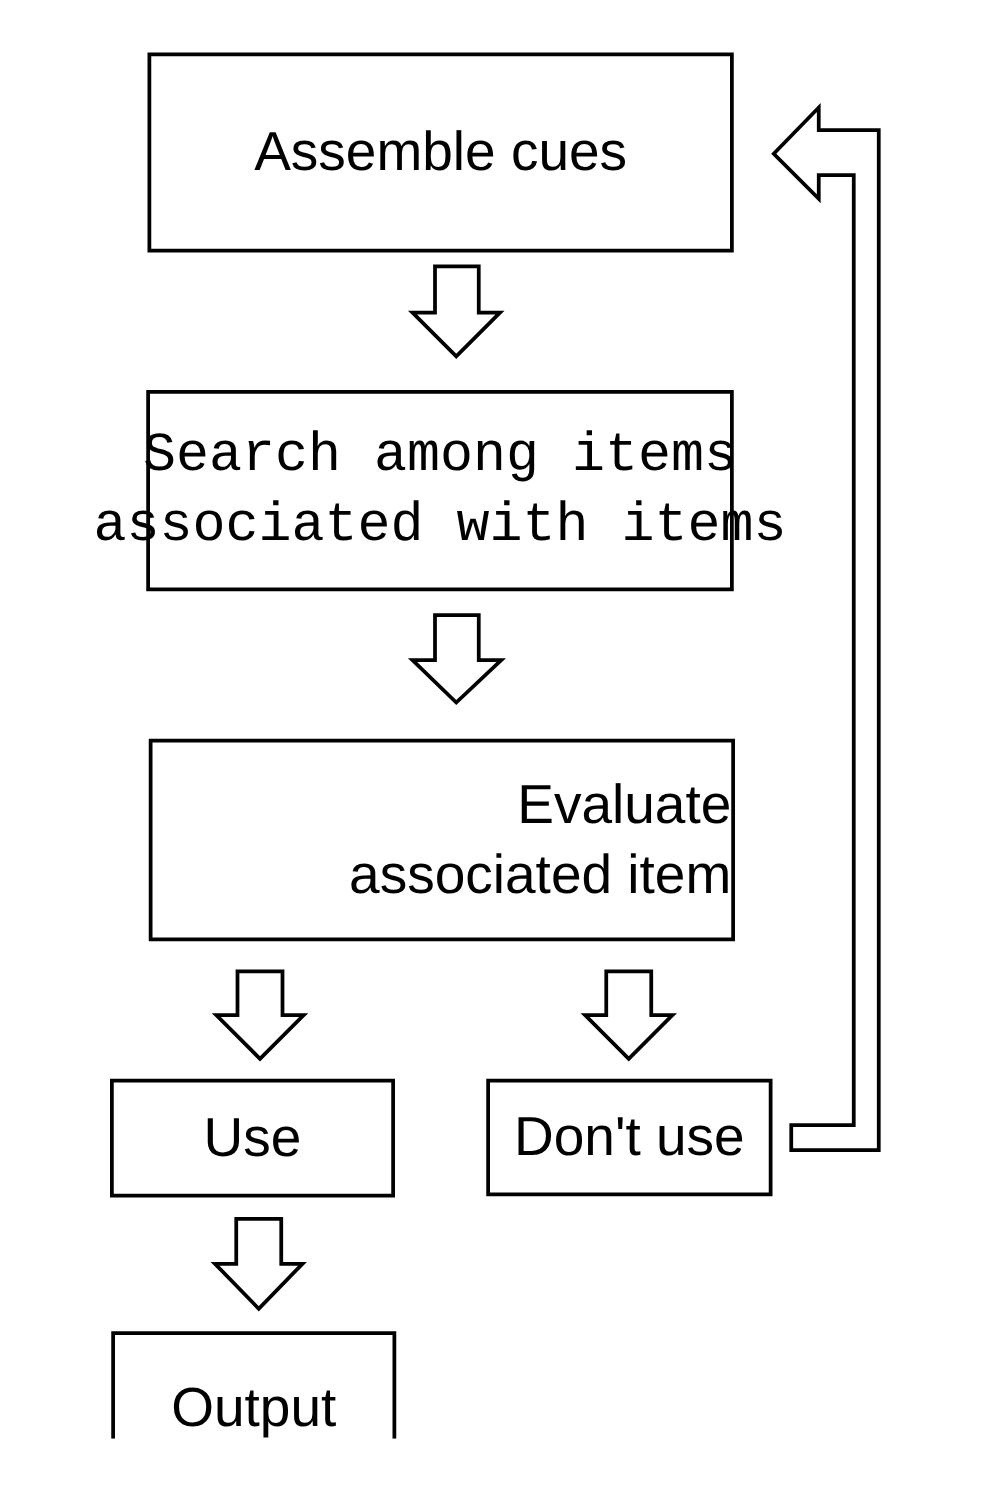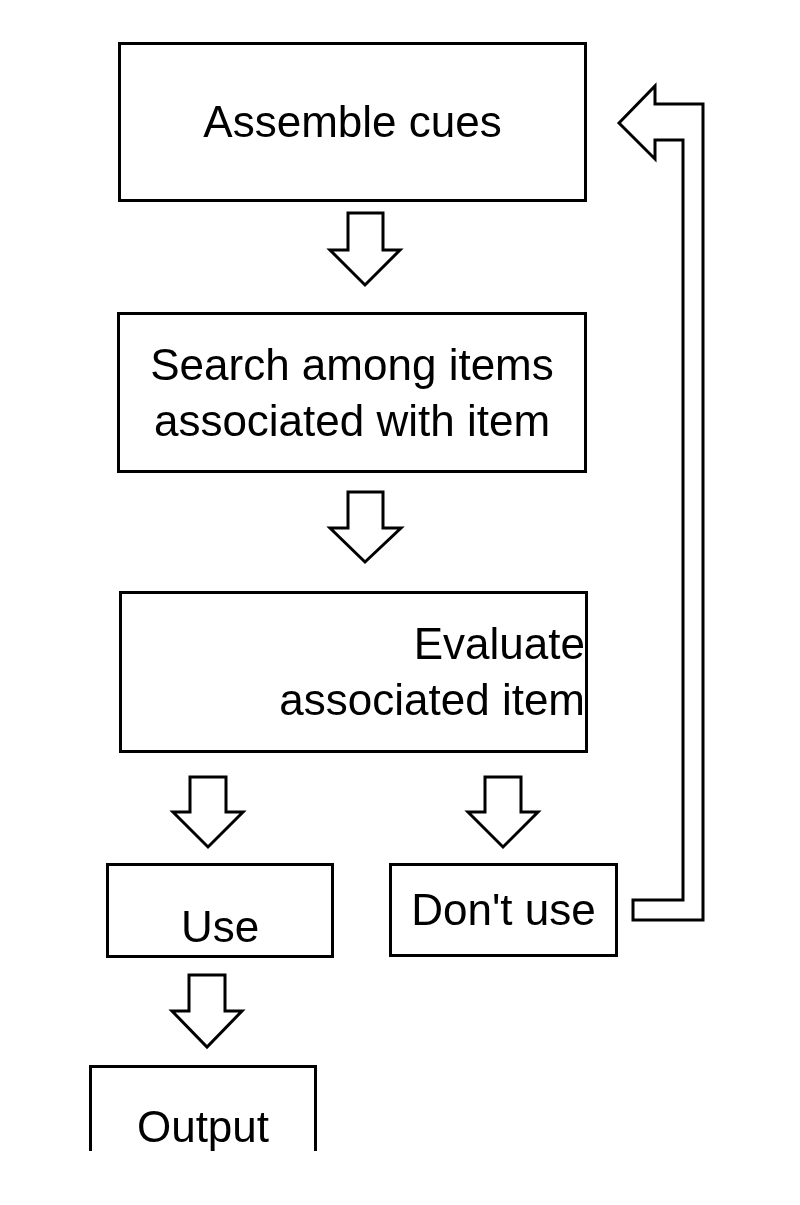--- a/index.html
+++ b/index.html
@@ -31,23 +31,23 @@
     display: flex;
     flex-direction: column;
     align-items: center;
     justify-content: center;
     text-align: center;
     font-size: 44px;
     line-height: 56px;
     white-space: nowrap;
   }
   #n-assemble { left: 118px; top:   42px; width: 469px; height: 160px; }
-  #n-search   { left: 117px; top:  312px; width: 470px; height: 161px; }
+  #n-search   { left: 117px; top:  312px; width: 470px; height: 161px; font-family: Liberation Mono, monospace; }
   #n-evaluate { left: 119px; top:  591px; width: 469px; height: 162px; align-items: flex-end; }
-  #n-use      { left:  106px; top:  863px; width: 228px; height:  95px; justify-content: flex-end; }
+  #n-use      { left:  88px; top:  863px; width: 228px; height:  95px; }
   #n-dont     { left: 389px; top:  863px; width: 229px; height:  94px; }
   #n-output   { left:  89px; top: 1065px; width: 228px; height:  93px; justify-content: flex-end; }
   .connector {
     fill: #ffffff;
     stroke: #000000;
     stroke-width: 3px;
     stroke-linejoin: miter;
   }
 </style>
 </head>
@@ -69,21 +69,21 @@
 
     <polygon class="connector" points="619,123 655,86 655,104 703,104 703,920 633,920 633,900 683,900 683,140 655,140 655,159"></polygon>
   </svg>
 
   <div class="node" id="n-assemble">
     <span>Assemble cues</span>
   </div>
 
   <div class="node" id="n-search">
     <span>Search among items</span>
-    <span>associated with item</span>
+    <span>associated with items</span>
   </div>
 
   <div class="node" id="n-evaluate">
     <span>Evaluate</span>
     <span>associated item</span>
   </div>
 
   <div class="node" id="n-use">
     <span>Use</span>
   </div>

